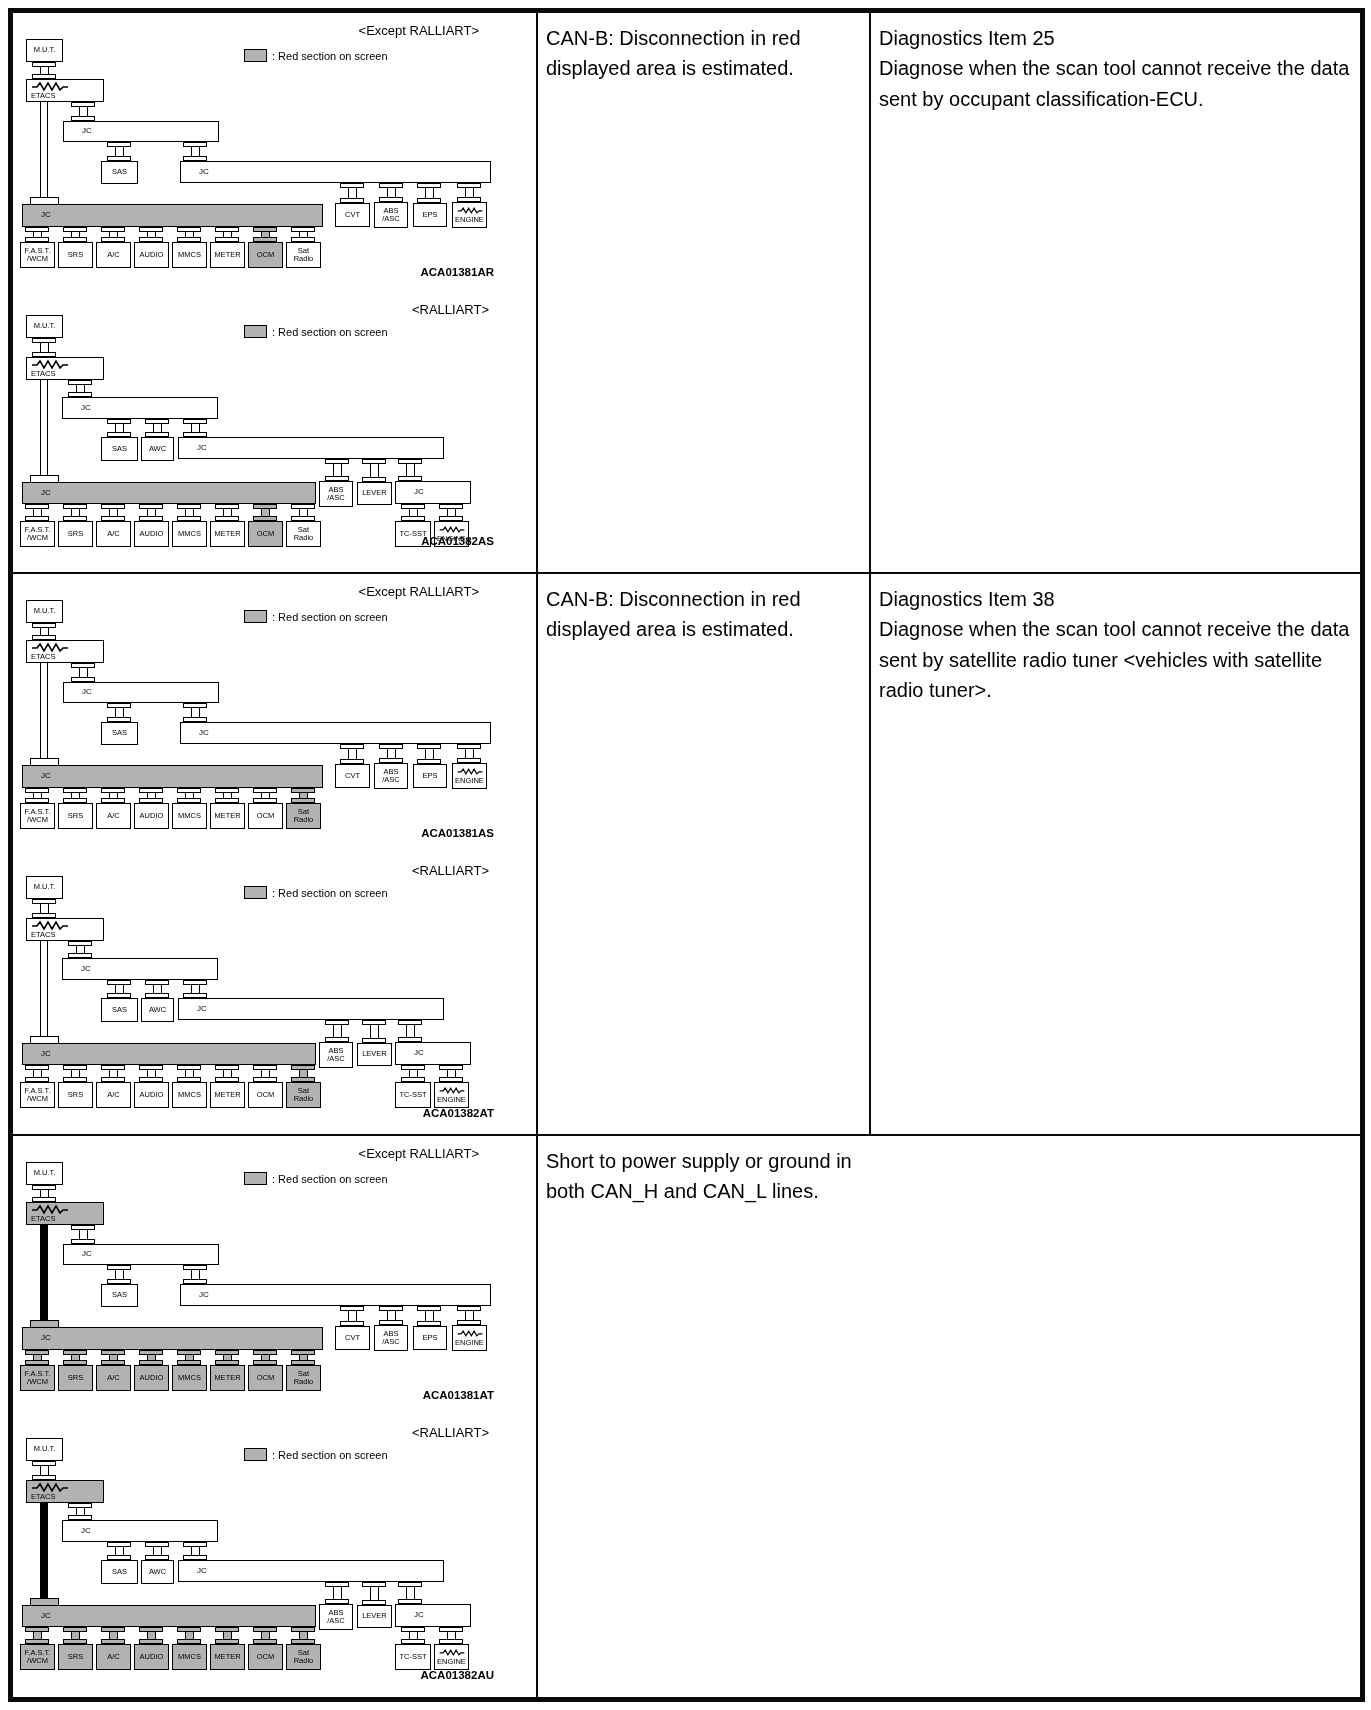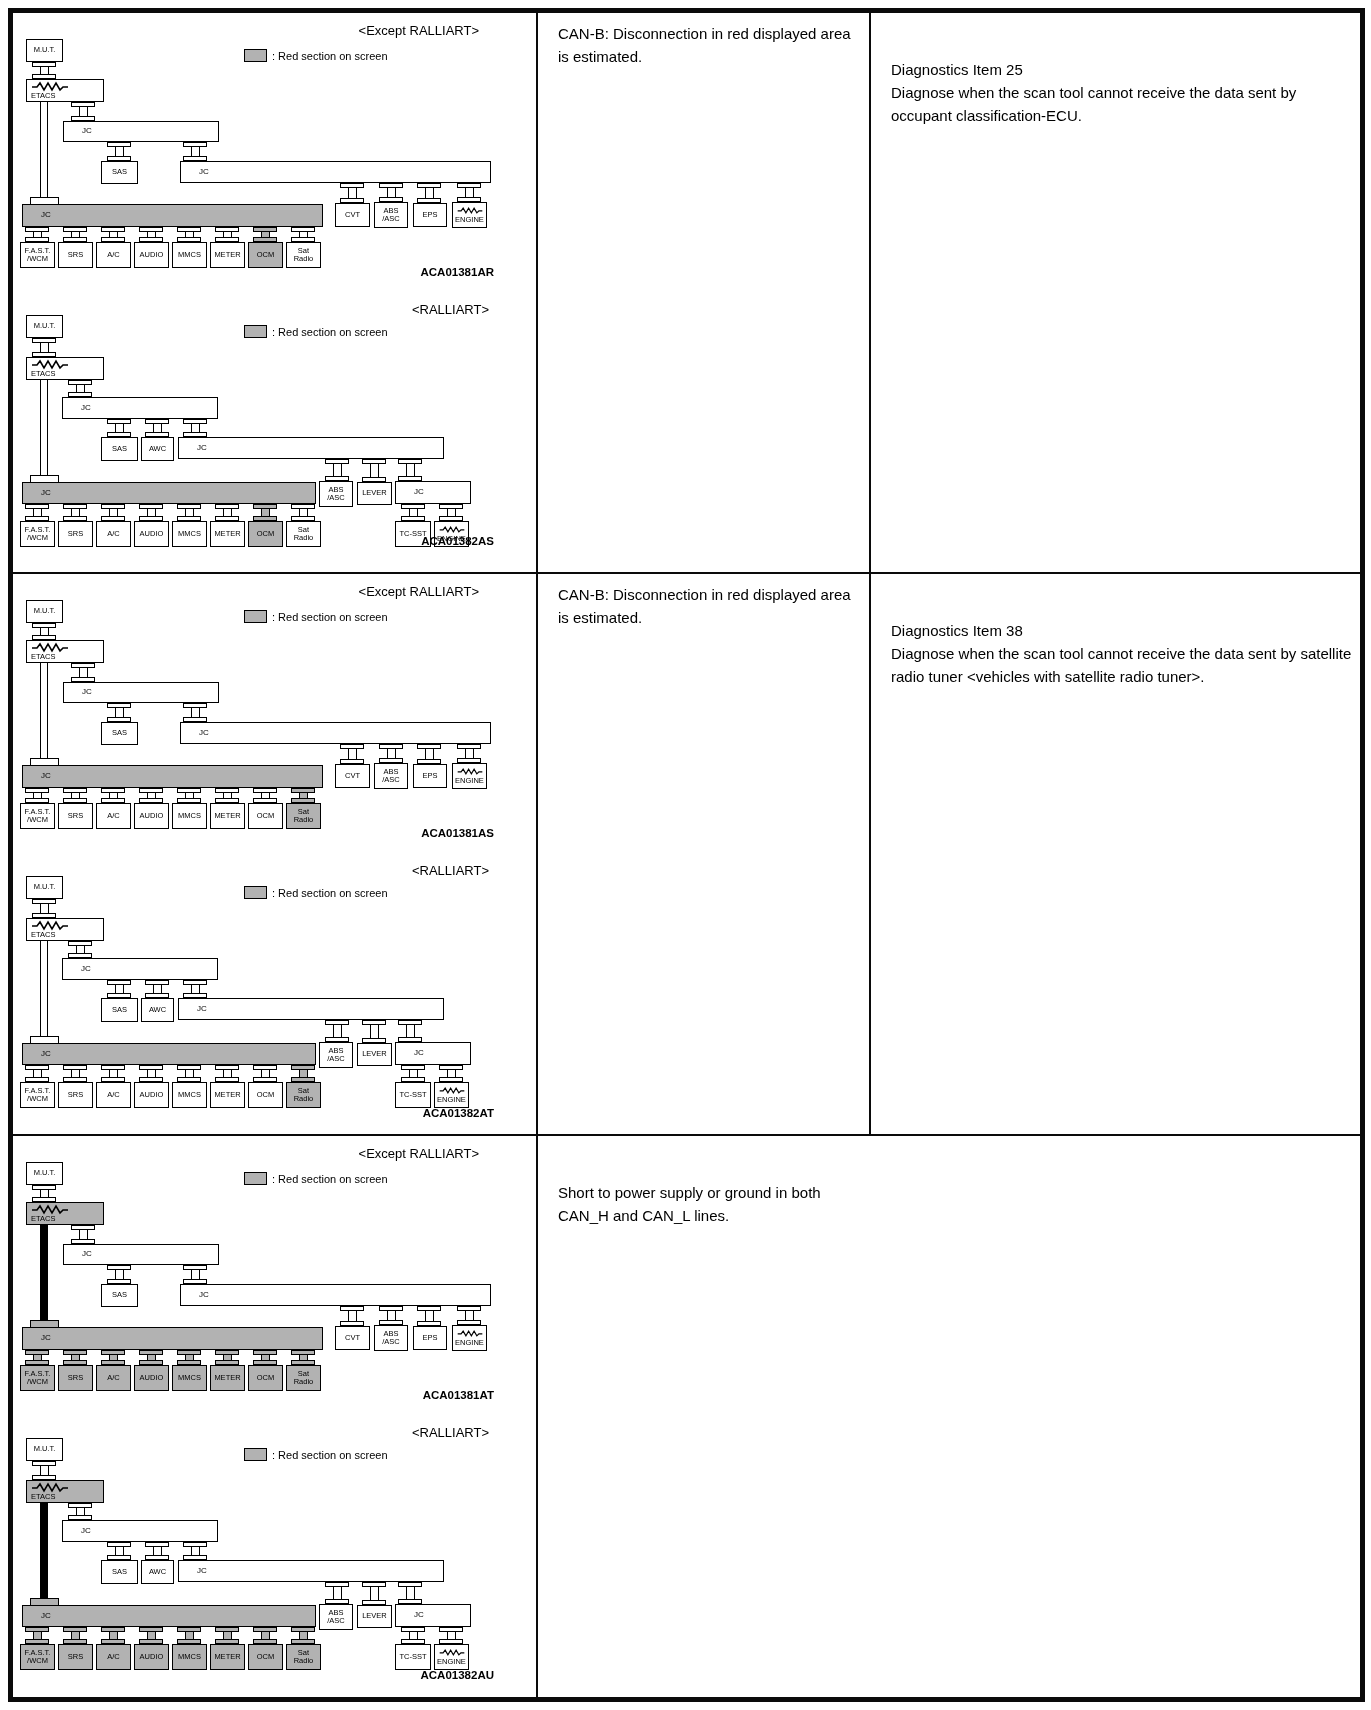--- a/index.html
+++ b/index.html
@@ -11,23 +11,23 @@
   .frame {
     position:absolute; left:8px; top:8px; width:1357px; height:1694px;
     border:5px solid #0a0a0a; background:#fff;
   }
   .grid {
     display:grid; width:100%; height:100%;
     grid-template-columns:525px 333px auto;
     grid-template-rows:561px 562px auto;
   }
   .cell { position:relative; border-right:2px solid #0a0a0a; border-bottom:2px solid #0a0a0a; overflow:hidden; background:#fff; }
-  .cell.lc { border-right:none;margin-top:36px; }
+  .cell.lc { border-right:none; }
   .cell.lr { border-bottom:none; }
-  .txt { font-size:15px; line-height:1.52; padding:10px 8px 0 20px; }
+  .txt { font-size:20px; line-height:1.52; padding:10px 8px 0 8px; }
   .txt p { margin:0; }
 
   
   .dslot { position:absolute; left:0; width:523px; }
   .variant { position:absolute; font-size:13px; white-space:nowrap; }
   .codebl { position:absolute; font-size:11.5px; font-weight:bold; white-space:nowrap; }
   .legend { position:absolute; display:flex; align-items:center; gap:5px; font-size:11px; white-space:nowrap; }
   .lgbox { width:23px; height:13px; border:1px solid #000; background:#b2b2b2; flex:0 0 auto; }
   .nbox {
     position:absolute; border:1.5px solid #000; background:#fff;

